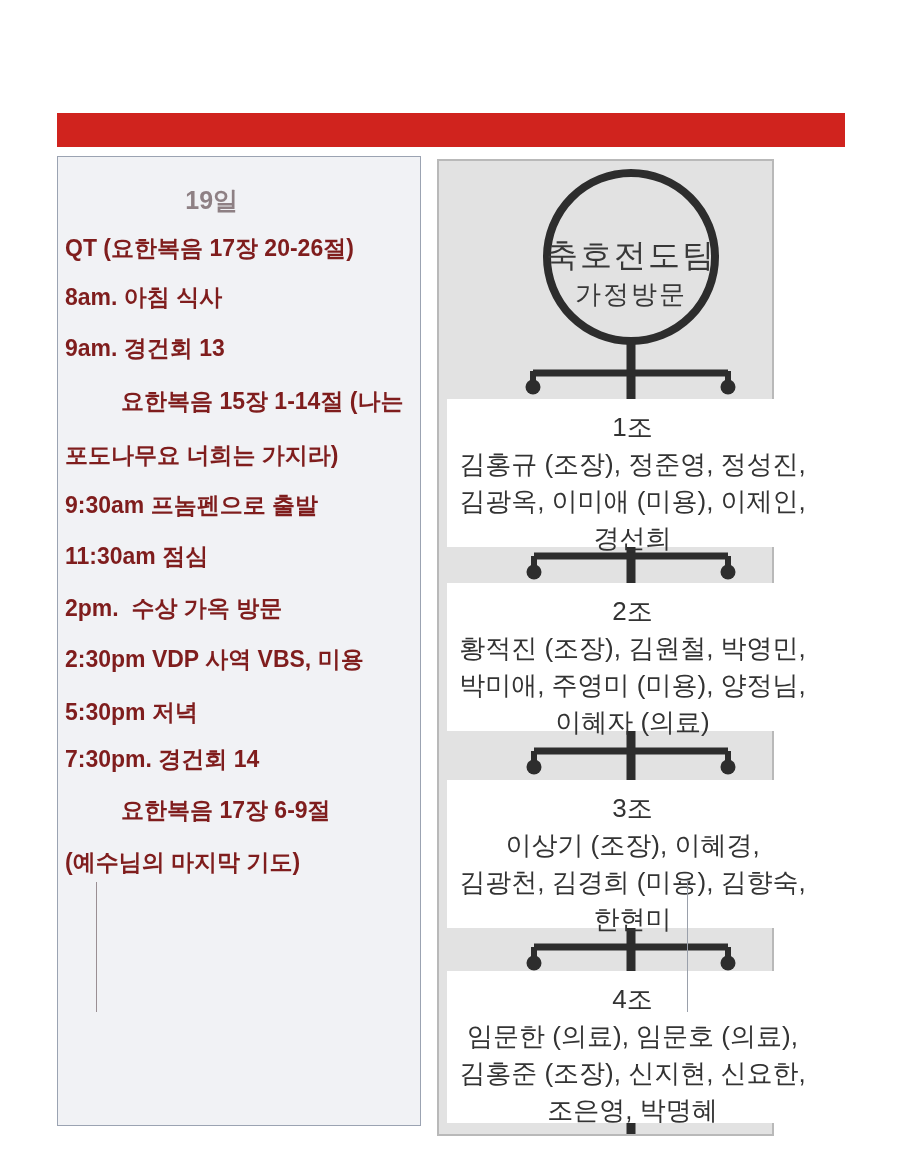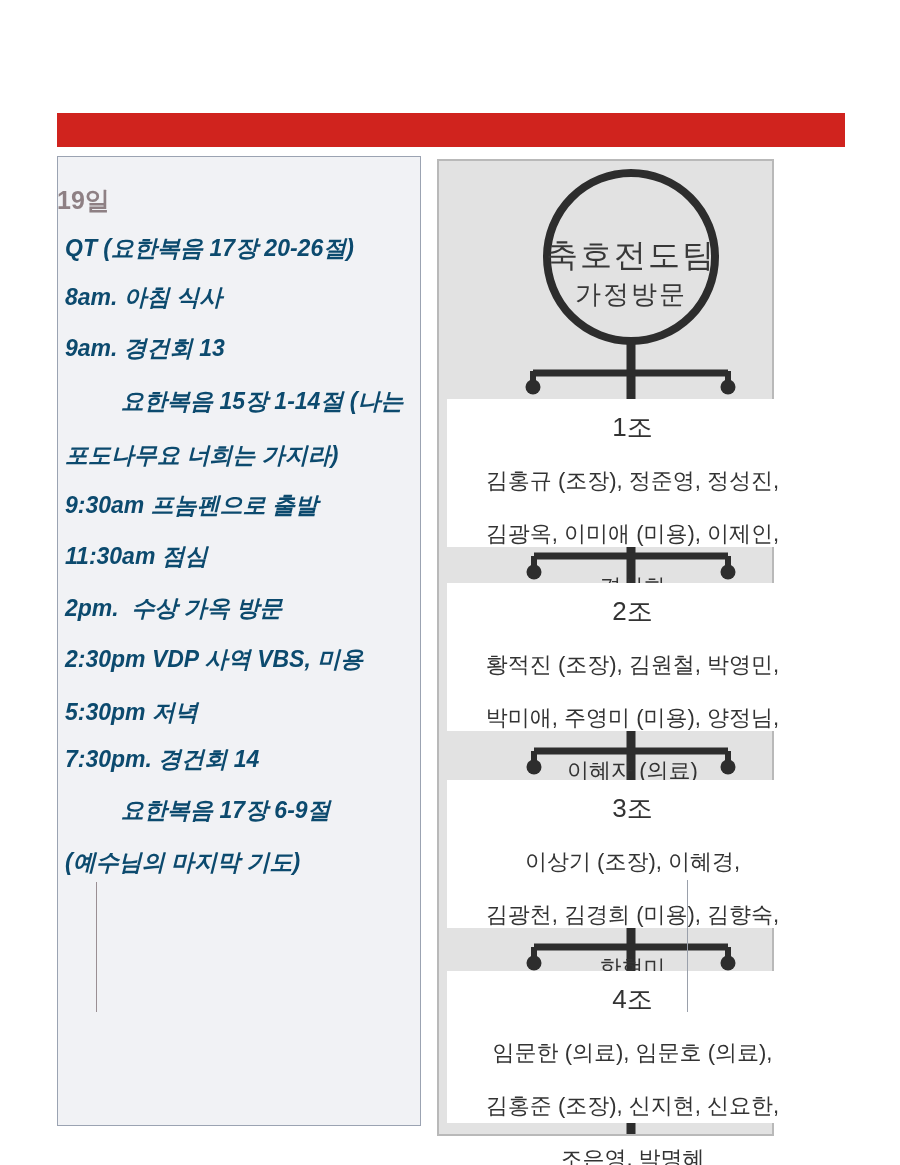--- a/index.html
+++ b/index.html
@@ -9,47 +9,47 @@
   }
   
   .red-bar{position:absolute;left:57px;top:113px;width:788px;height:34px;background:#d0231e;}
 
   
   .sched-panel{
     position:absolute;left:57px;top:156px;width:364px;height:970px;
     background:#f1f2f5;box-shadow:inset 0 0 0 1px #9ba3b2;
   }
   .sched-title{
-    position:absolute;left:0;top:28px;width:85%;
+    position:absolute;left:0;top:28px;width:85%;text-align:center;
     font-size:25px;font-weight:700;color:#8e8084;line-height:32px;white-space:pre;
   }
   .sched-line{
-    position:absolute;left:8px;font-size:23px;font-weight:700;color:#0c4a6e;
-    line-height:32px;white-space:pre;font-style:italic;
+    position:absolute;left:8px;font-size:23px;font-weight:700;color:#7f1d1d;
+    line-height:32px;white-space:pre;
   }
   .sched-line.indent{left:64px;}
   .stray-line-left{position:absolute;left:39px;top:726px;width:1px;height:130px;background:#9a8f93;}
 
   
   .org-panel{
     position:absolute;left:437px;top:159px;width:337px;height:977px;
     background:#e2e2e2;box-shadow:inset 0 0 0 2px #b9b9b9;
   }
   .org-svg{position:absolute;left:0;top:0;}
   .circle-label{
     position:absolute;left:64px;top:76px;width:260px;text-align:center;color:#383838;
   }
   .circle-label .l1{font-size:32px;line-height:40px;letter-spacing:2px;}
   .circle-label .l2{font-size:26px;line-height:38px;letter-spacing:2px;}
   .team-box{
     position:absolute;left:10px;width:371px;background:#ffffff;
     text-align:center;color:#333333;padding-top:10px;box-sizing:border-box;
   }
   .team-box .team-name{font-size:26px;line-height:37px;}
-  .team-box .team-row{font-size:22px;line-height:37px;white-space:nowrap;margin-top:16px;}
+  .team-box .team-row{font-size:26px;line-height:37px;white-space:nowrap;}
   .box1{top:240px;height:148px;}
   .box2{top:424px;height:148px;}
   .box3{top:621px;height:148px;}
   .box4{top:812px;height:152px;}
   .stray-line-right{position:absolute;left:250px;top:721px;width:1px;height:132px;background:#9aa0ab;}
 </style>
 </head>
 <body>
 
 <div class="canvas">

